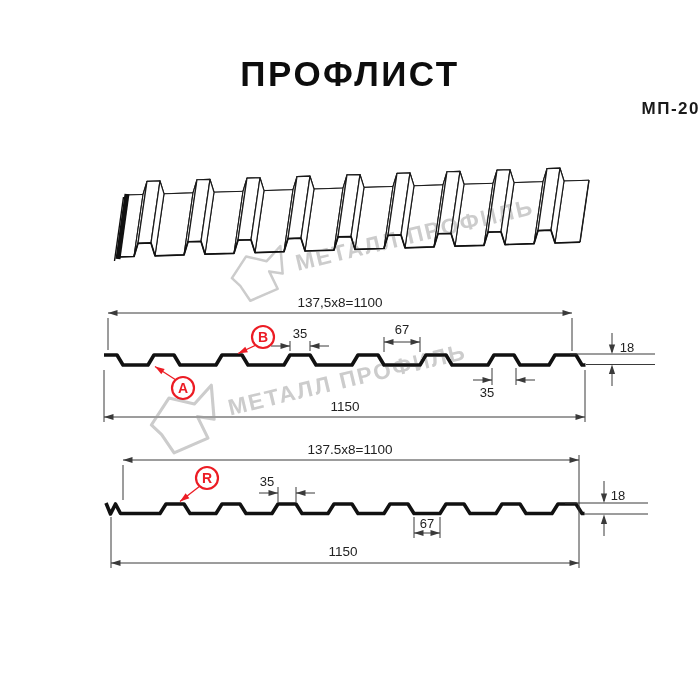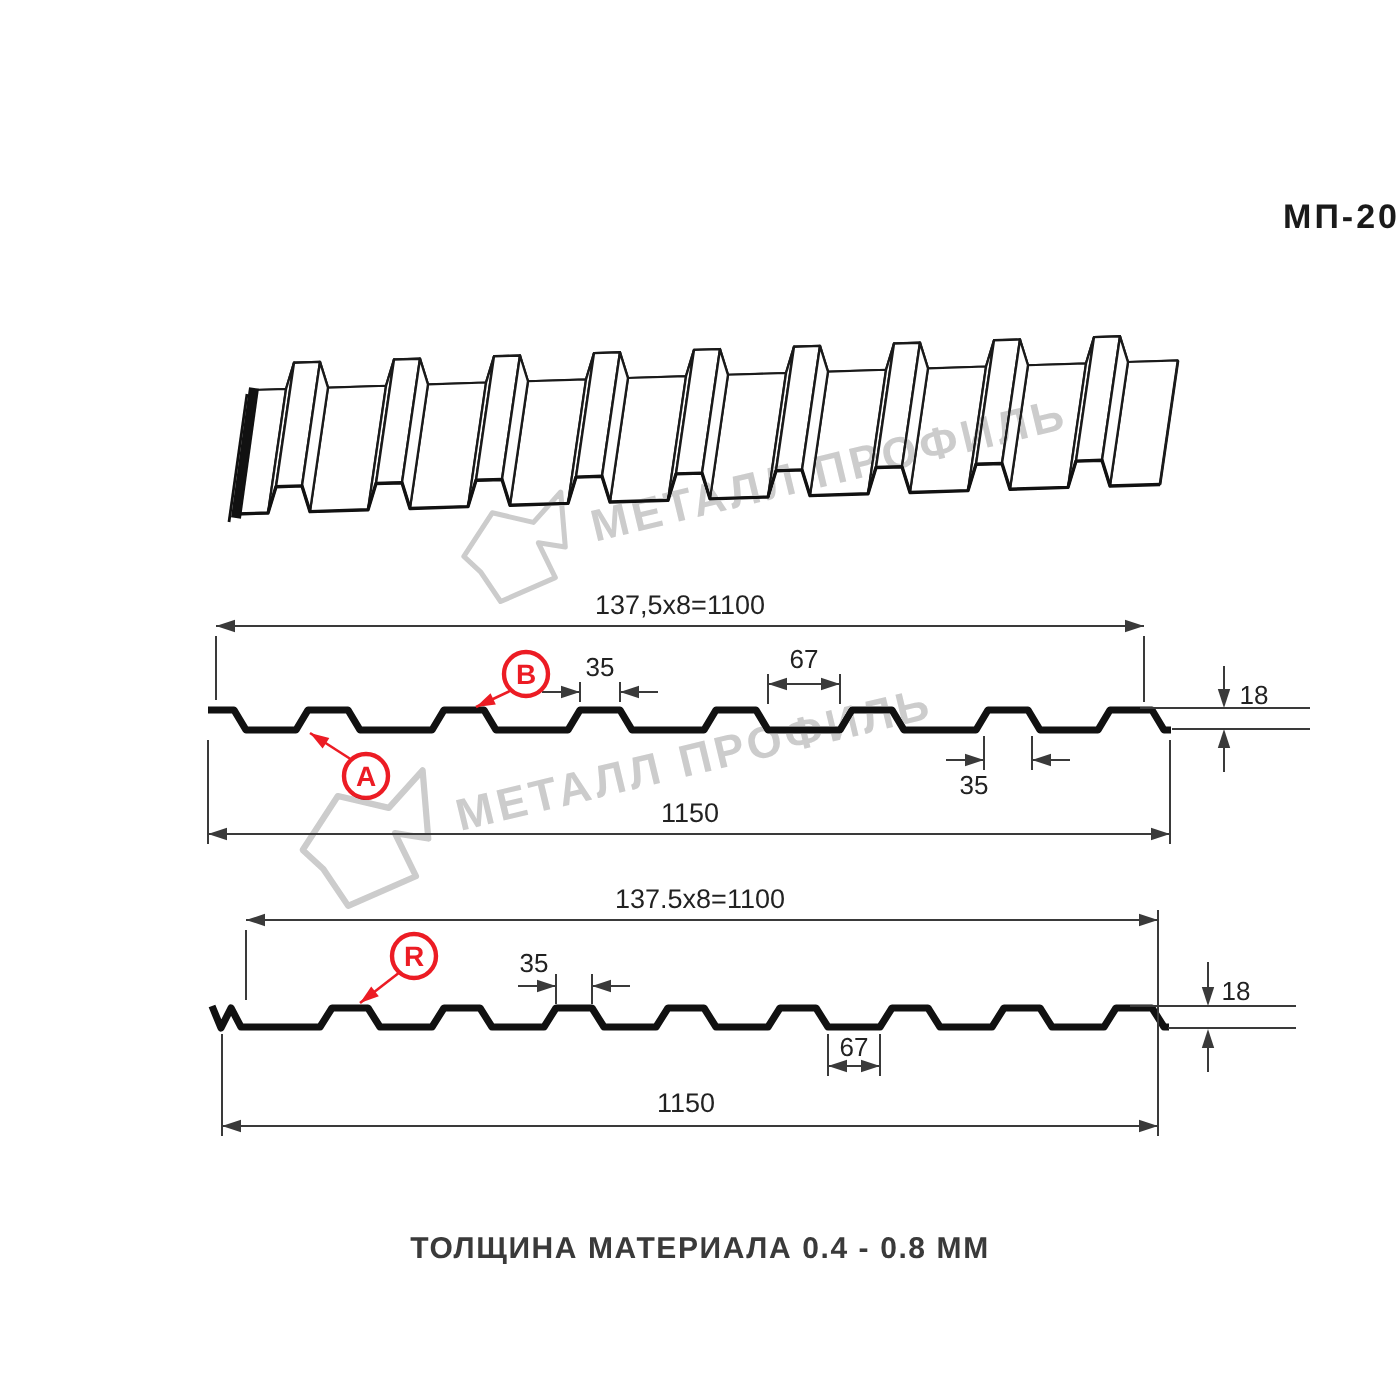--- a/index.html
+++ b/index.html
@@ -12,20 +12,21 @@
   .footer{position:absolute;top:616px;left:0;width:700px;text-align:center;
          font-weight:bold;font-size:15px;letter-spacing:.8px;color:#3a3a3a;}
   svg{position:absolute;top:0;left:0;}
   .wm{mix-blend-mode:darken;opacity:.95;}
   text{font-family:"Liberation Sans",sans-serif;}
 </style>
 </head>
 <body>
 
 <div class="page">
+  <div class="title">ПРОФЛИСТ</div>
   <div class="subtitle">МП-20</div>
   <svg id="diagram" width="700" height="700" viewBox="0 0 700 700">
       <g>
         <polyline points="127,195 143,194.488 147,181.36 160,180.944 164,193.816 193,192.888 197,179.76 210,179.344 214,192.216 243,191.288 247,178.16 260,177.744 264,190.61599999999999 293,189.688 297,176.56 310,176.144 314,189.016 343,188.088 347,174.96 360,174.544 364,187.416 393,186.488 397,173.36 410,172.944 414,185.816 443,184.888 447,171.76 460,171.344 464,184.216 493,183.288 497,170.16 510,169.744 514,182.61599999999999 543,181.688 547,168.56 560,168.144 564,181.016 589,180.216" fill="none" stroke="#1a1a1a" stroke-width="1.1" stroke-linejoin="round"></polyline>
         <polygon points="118,257 134,256.488 143,194.488 127,195" fill="#ffffff" stroke="#1a1a1a" stroke-width="1" stroke-linejoin="round"></polygon>
         <polygon points="155,255.816 184,254.888 193,192.888 164,193.816" fill="#ffffff" stroke="#1a1a1a" stroke-width="1" stroke-linejoin="round"></polygon>
         <polygon points="205,254.216 234,253.288 243,191.288 214,192.216" fill="#ffffff" stroke="#1a1a1a" stroke-width="1" stroke-linejoin="round"></polygon>
         <polygon points="255,252.61599999999999 284,251.688 293,189.688 264,190.61599999999999" fill="#ffffff" stroke="#1a1a1a" stroke-width="1" stroke-linejoin="round"></polygon>
         <polygon points="305,251.016 334,250.088 343,188.088 314,189.016" fill="#ffffff" stroke="#1a1a1a" stroke-width="1" stroke-linejoin="round"></polygon>
         <polygon points="355,249.416 384,248.488 393,186.488 364,187.416" fill="#ffffff" stroke="#1a1a1a" stroke-width="1" stroke-linejoin="round"></polygon>
@@ -161,14 +162,13 @@
       </g>
       <g class="wm" transform="translate(226,258) rotate(-13.5)">
         <path d="M1,20 L19,3 L37,12 L53,1 L49,27 L37,22 L41,40 L13,45 L7,29 Z" fill="none" stroke="#c9c9c9" stroke-width="2.4" stroke-linejoin="round" transform="scale(1.05)"></path>
         <text x="66.7" y="29.200000000000003" font-size="22.5" text-anchor="start" fill="#c9c9c9" font-weight="bold" letter-spacing="2">МЕТАЛЛ ПРОФИЛЬ</text>
       </g>
       <g class="wm" transform="translate(144,400) rotate(-13.5)">
         <path d="M1,20 L19,3 L37,12 L53,1 L49,27 L37,22 L41,40 L13,45 L7,29 Z" fill="none" stroke="#c9c9c9" stroke-width="2.4" stroke-linejoin="round" transform="scale(1.3)"></path>
         <text x="80.2" y="35.2" font-size="22.5" text-anchor="start" fill="#c9c9c9" font-weight="bold" letter-spacing="2">МЕТАЛЛ ПРОФИЛЬ</text>
       </g>
     </svg>
-  <div class="footer">ТОЛЩИНА МАТЕРИАЛА 0.4 - 0.8 ММ</div>
 </div>
 
 </body></html>

